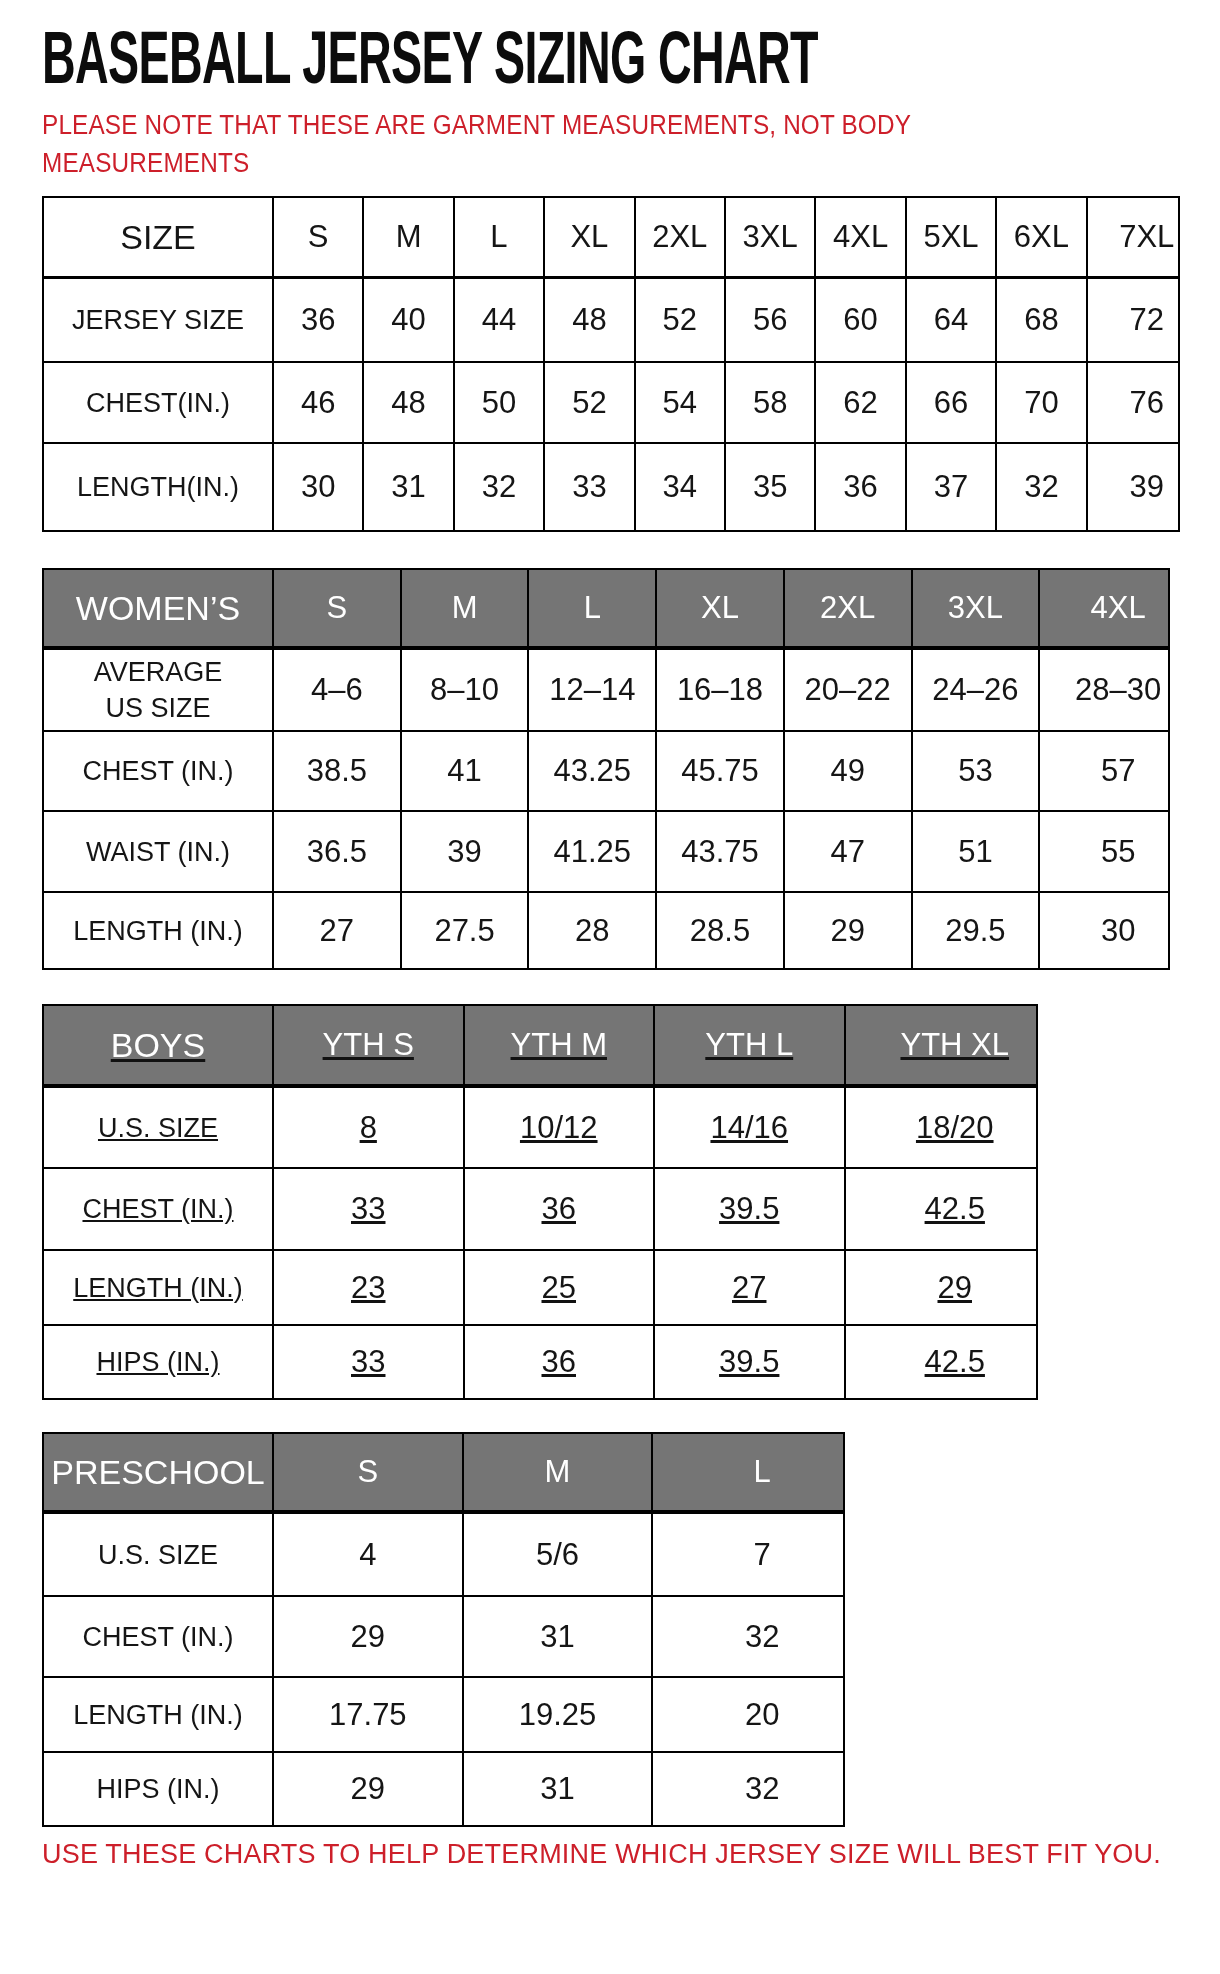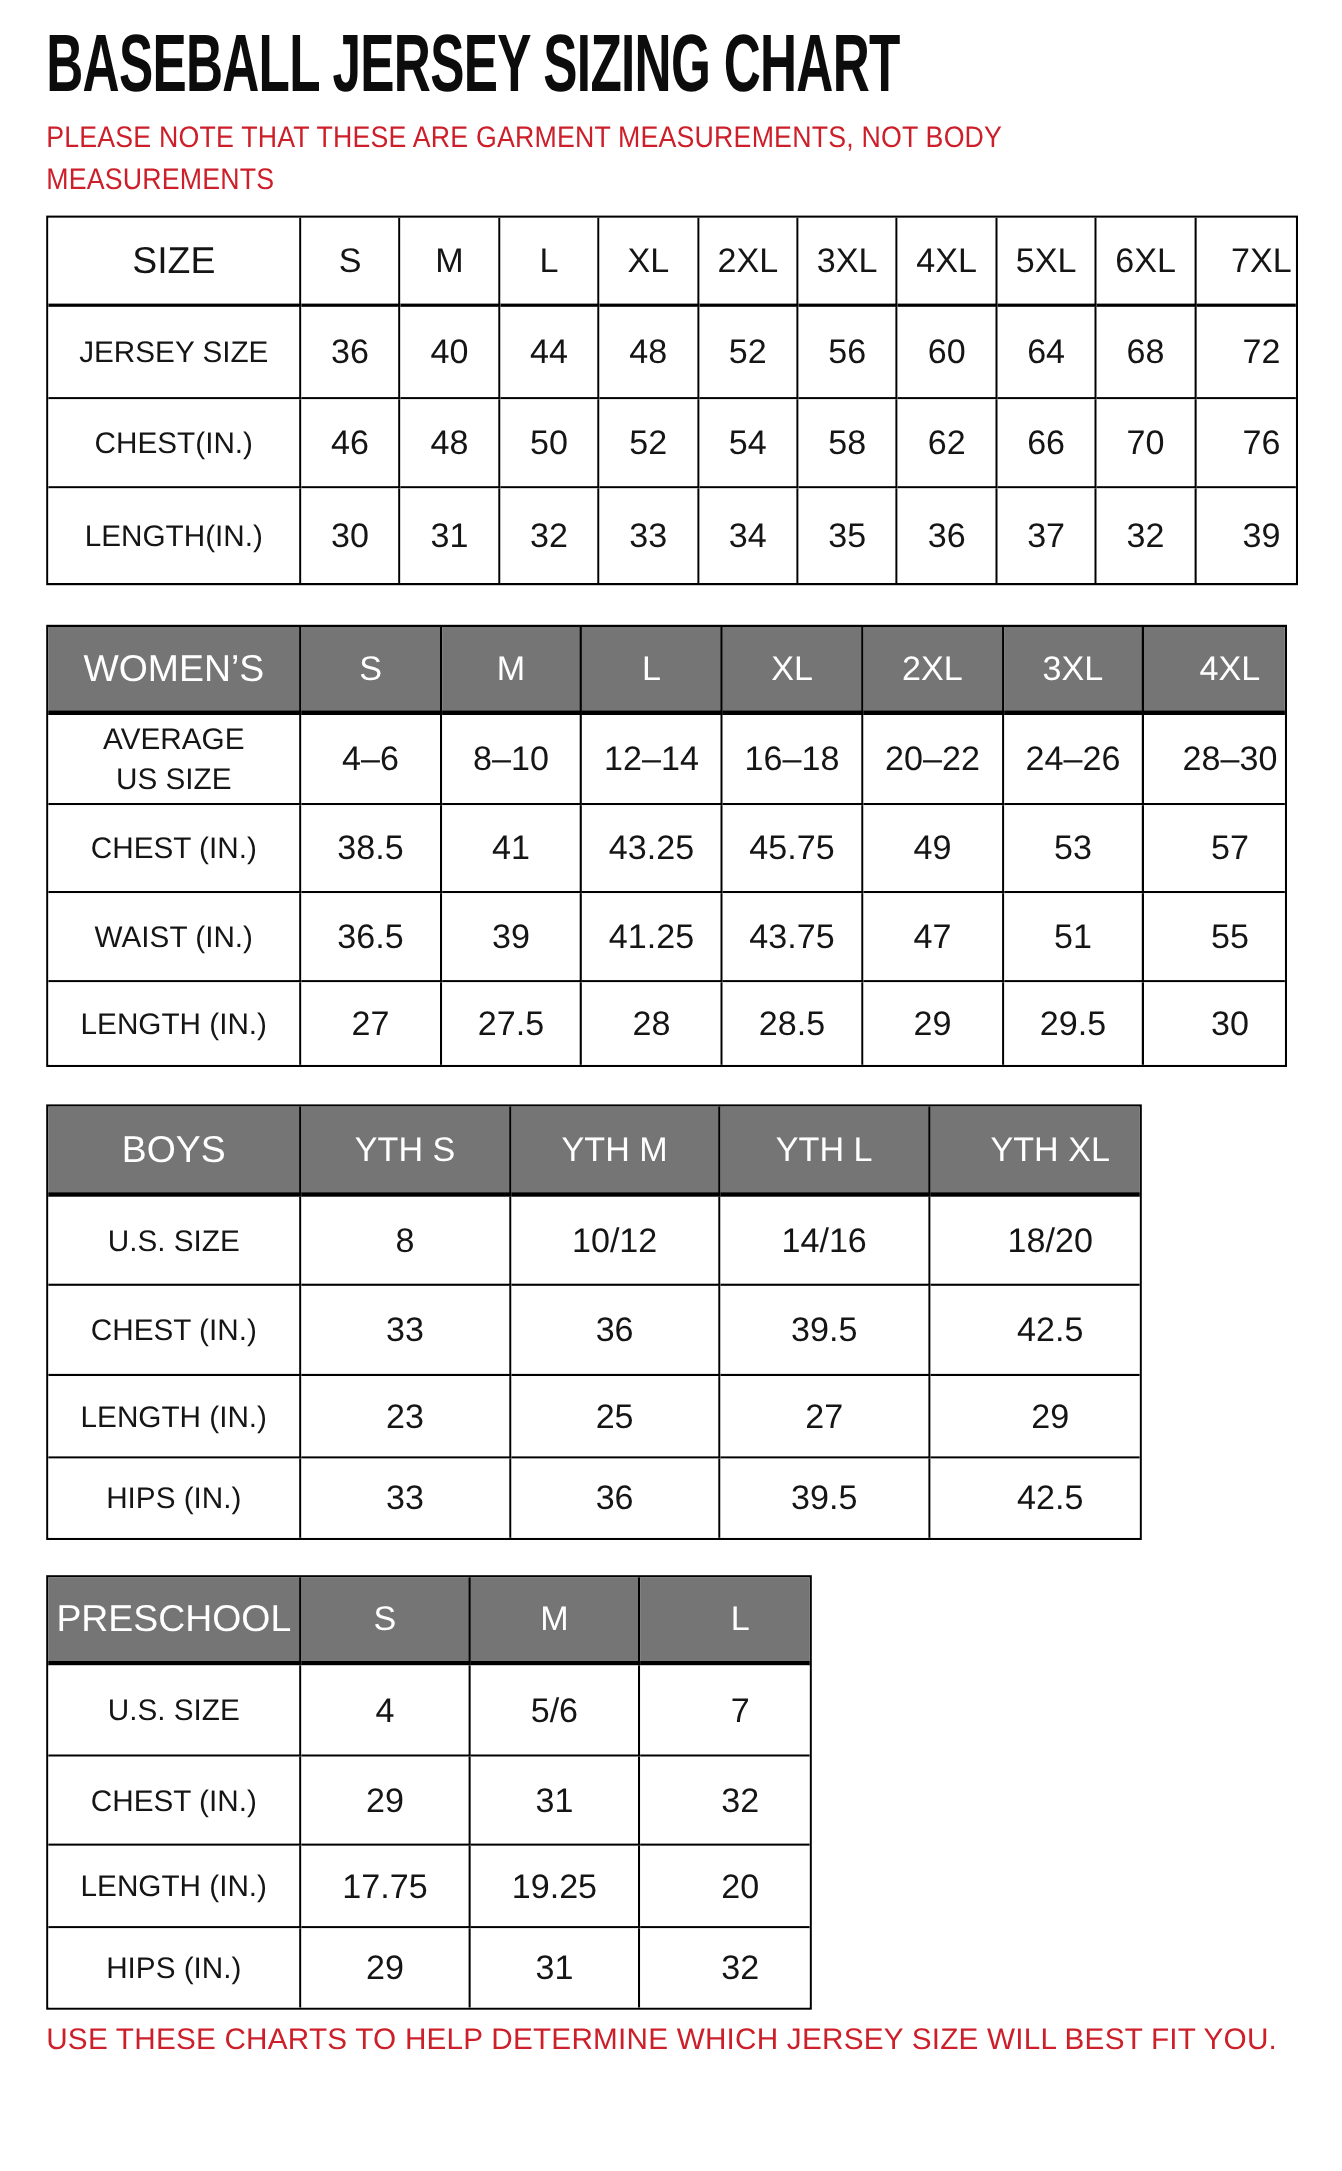--- a/index.html
+++ b/index.html
@@ -32,38 +32,38 @@
     letter-spacing: 0.2px;
     color: var(--accent-red, #cd1f2a);
     transform: scaleX(0.90);
     transform-origin: left top;
   }
 
   .size-table { border: 2px solid #000; }
   .size-table.mens      { width: 1138px; margin-top: 14px; }
   .size-table.womens    { width: 1128px;  margin-top: 36px; }
   .size-table.boys      { width: 996px;  margin-top: 34px; }
-  .size-table.preschool { width: 696px;  margin-top: 32px; }
+  .size-table.preschool { width: 803px;  margin-top: 32px; }
 
   .banner {
     height: 85px;
     background: var(--header-gray, #757575);
     color: #ffffff;
     display: flex;
     align-items: center;
     justify-content: center;
     font-size: 35px;
     letter-spacing: 1px;
     border-bottom: 2px solid #000;
   }
 
   .grid { display: grid; }
   .mens .grid      { grid-template-columns: 230px repeat(10, 1fr); grid-template-rows: 81px 84px 81px 86px; }
   .womens .grid    { grid-template-columns: 230px repeat(7, 1fr);  grid-template-rows: 80px 82px 80px 81px 75px; }
-  .boys .grid      { grid-template-columns: 230px repeat(4, 1fr);  grid-template-rows: 82px 81px 82px 75px 72px; }
+  .boys .grid      { grid-template-columns: 230px repeat(4, 1fr);  grid-template-rows: 82px 81px 82px 75px 72px; text-decoration: underline; }
   .preschool .grid { grid-template-columns: 230px repeat(3, 1fr);  grid-template-rows: 80px 83px 81px 75px 72px; }
 
   .cell {
     display: flex;
     align-items: center;
     justify-content: center;
     text-align: center;
     white-space: pre-line;
     font-size: 31px;
     line-height: 36px;

